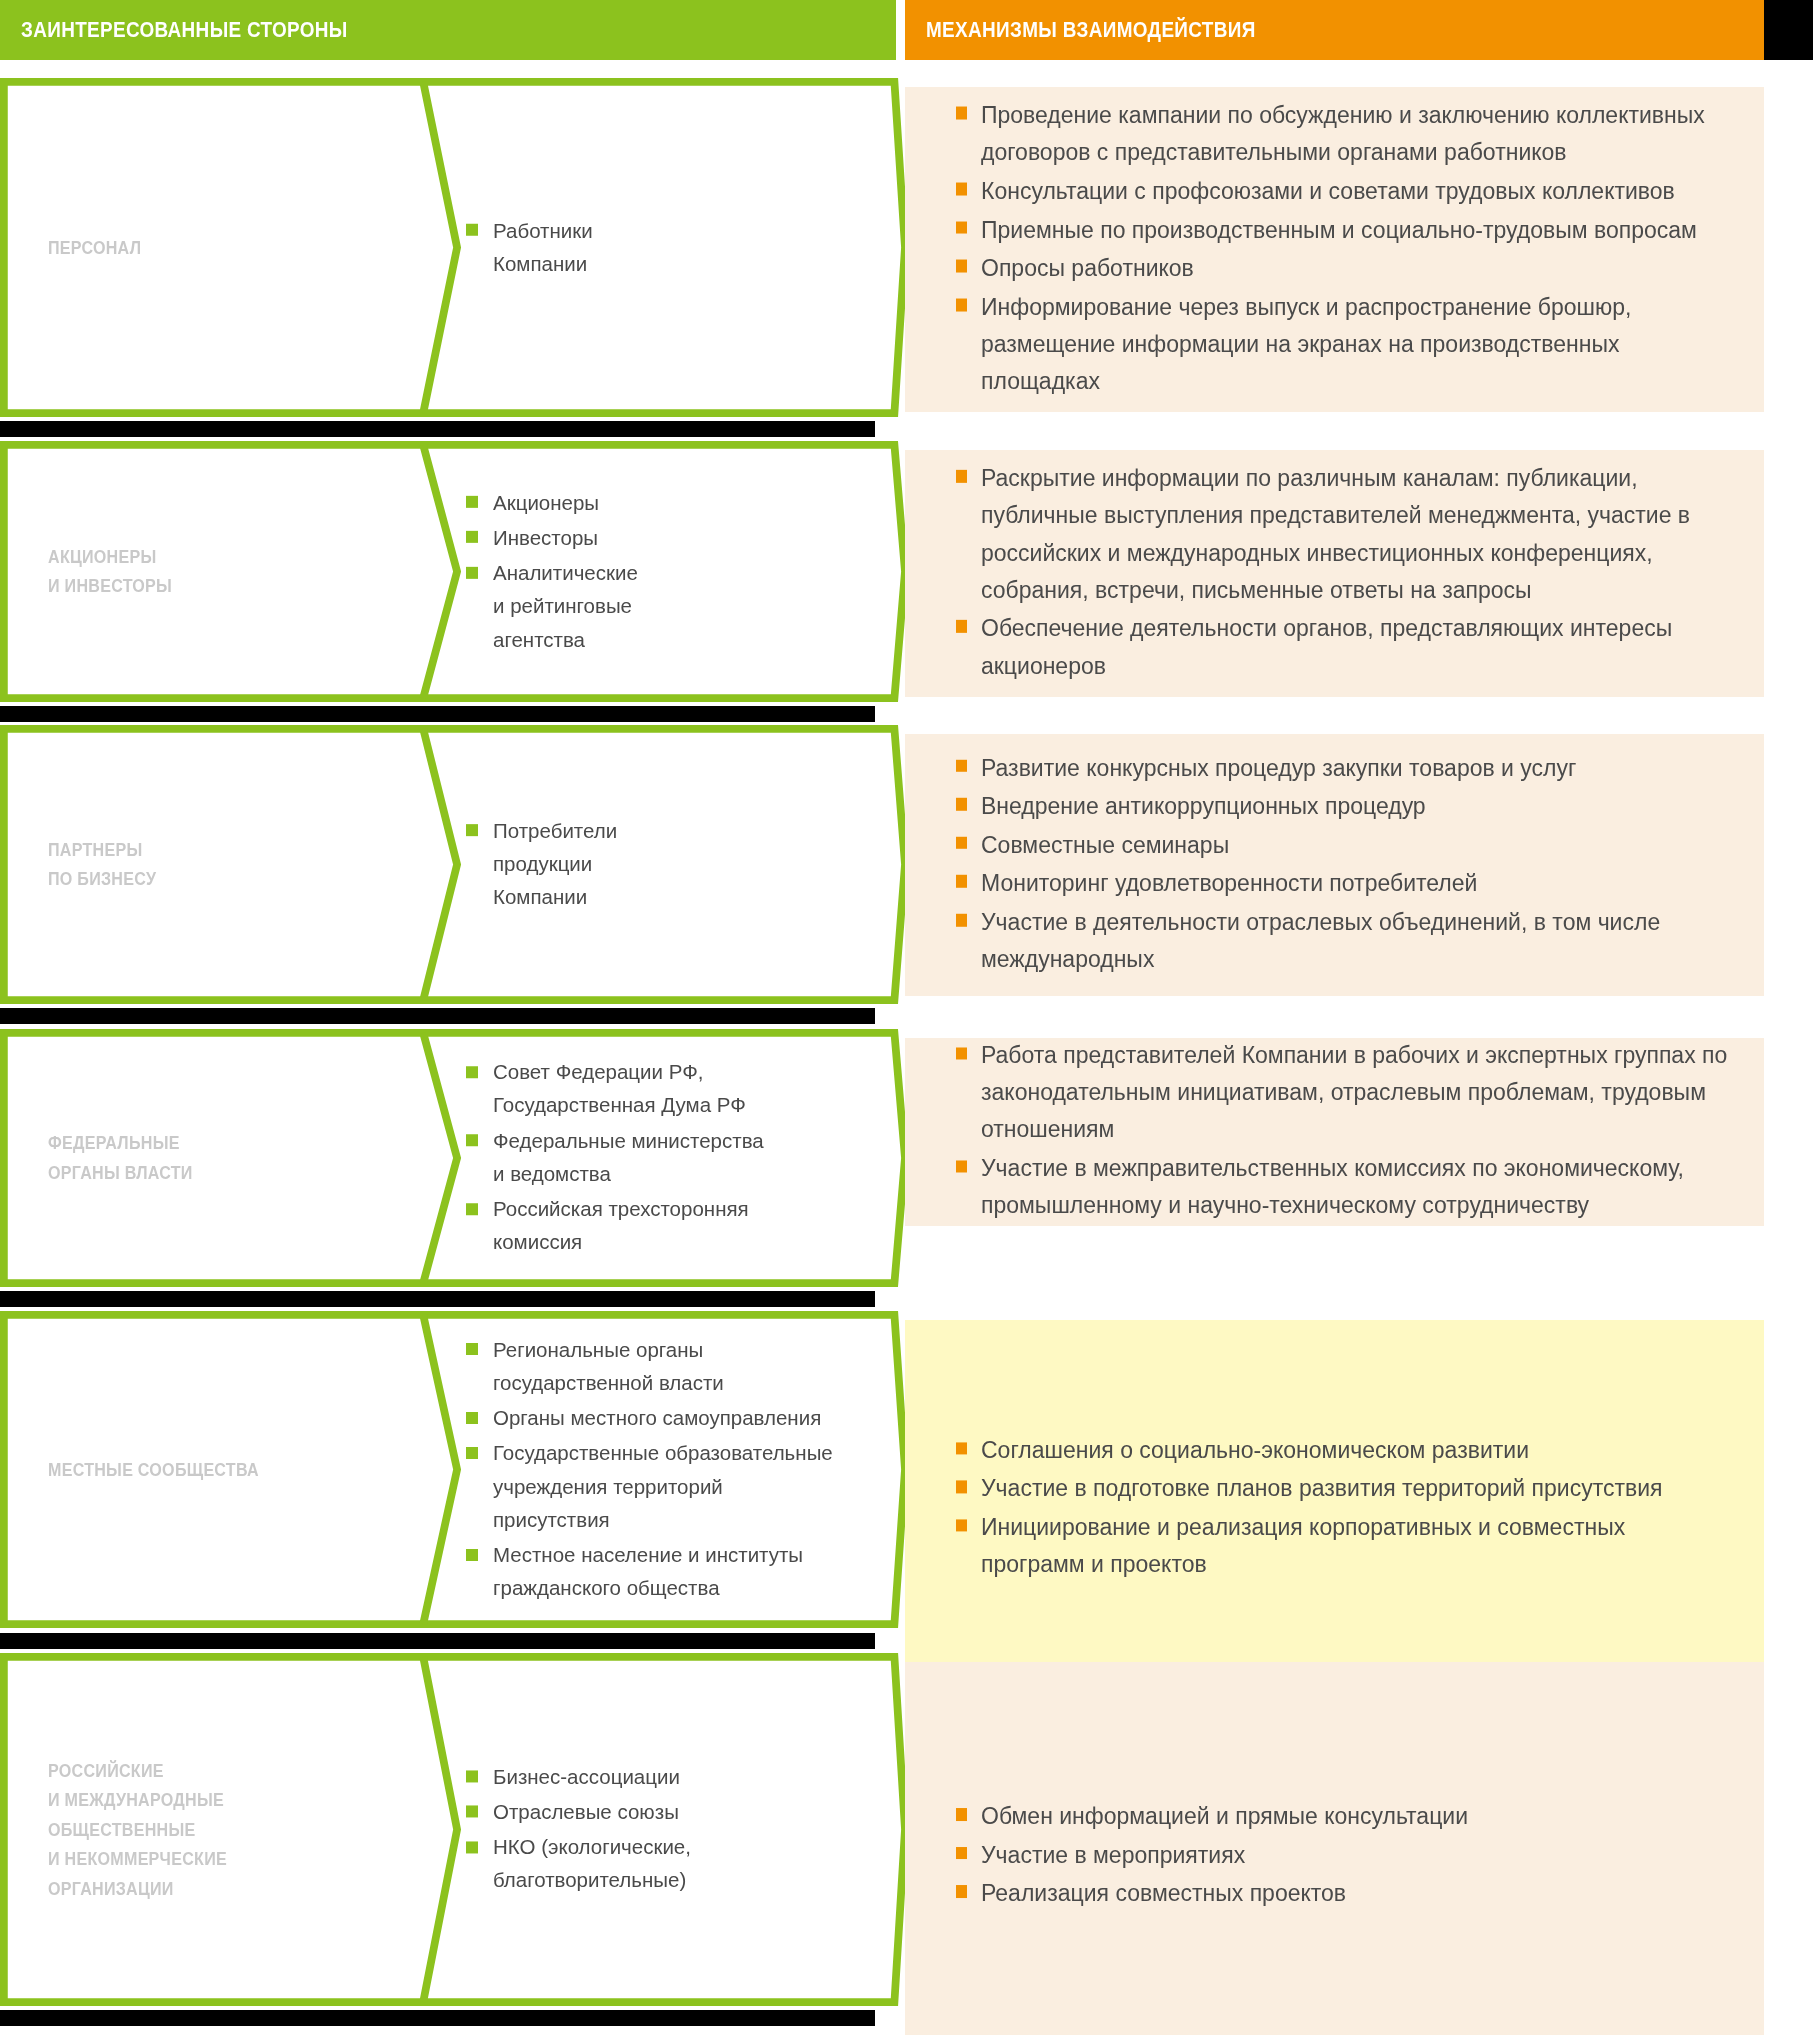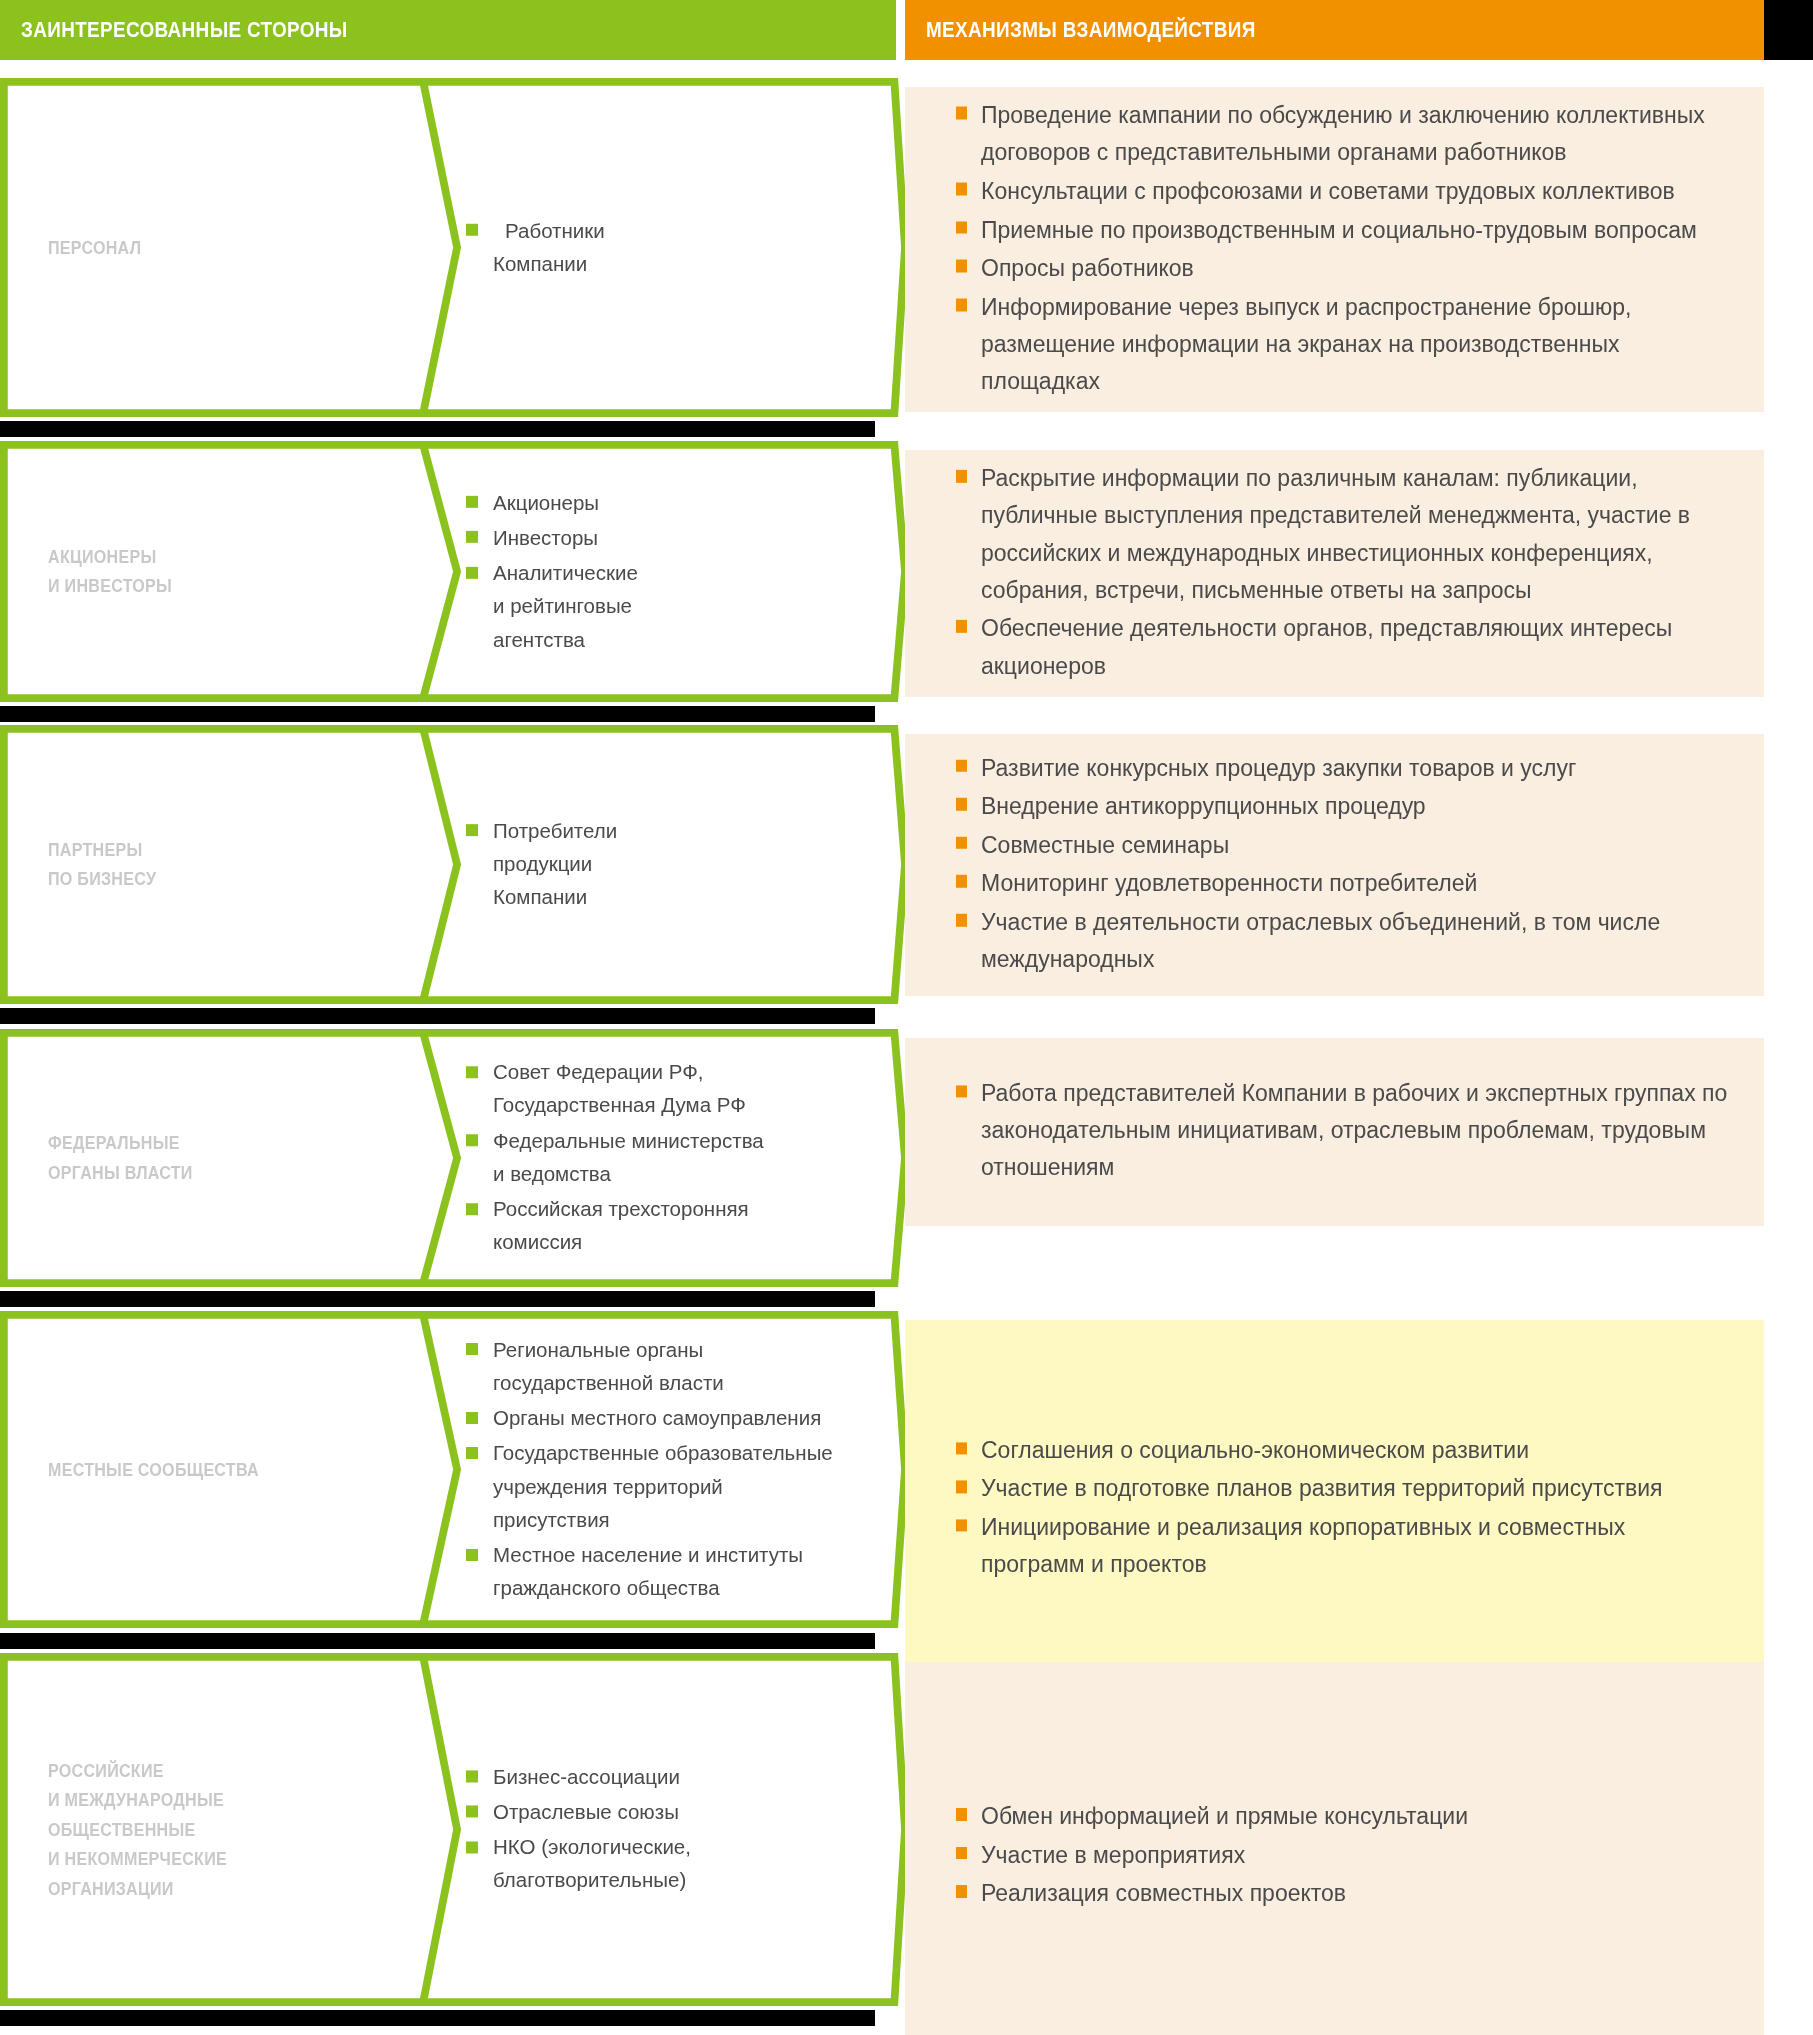--- a/index.html
+++ b/index.html
@@ -179,21 +179,21 @@
       <div class="left-block" style="height: 339px;">
         <div class="lb-outline">
           <svg viewBox="0 0 1283 480" preserveAspectRatio="none">
             <path d="M 0 0 L 1268 0 L 1283 240 L 1268 480 L 0 480 Z" fill="#ffffff"></path>
             <path d="M 5.5 5.5 L 1268 5.5 L 1283 240 L 1268 474.5 L 5.5 474.5 Z" fill="none" stroke="#8CC21E" stroke-width="11" stroke-linejoin="miter"></path>
             <path d="M 600 5.5 L 648 240 L 600 474.5" fill="none" stroke="#8CC21E" stroke-width="11"></path>
           </svg>
         </div>
         <div class="cat-label" style="color: rgb(201, 201, 201);">ПЕРСОНАЛ</div>
         <div class="mid-list">
-          <div class="li"><span class="bullet" style="background: rgb(140, 194, 30);"></span><span style="white-space: pre-line; margin-left: 12px;">Работники
+          <div class="li"><span class="bullet" style="background: rgb(140, 194, 30);"></span><span style="white-space: pre-line;">Работники
 Компании</span></div>
         </div>
       </div>
     </div>
     <div class="row" style="top: 441px; height: 261px;">
       <div class="row-shadow" style="top: 265px; height: 15.5px; background: rgb(0, 0, 0);"></div>
       <div class="right-panel" style="left: 905px; top: 8.5px; width: 859px; height: 247px; background: rgb(250, 238, 224);">
         <div class="right-list">
           <div class="li"><span class="bullet" style="background: rgb(242, 145, 0);"></span><span>Раскрытие информации по различным каналам: публикации, публичные выступления представителей менеджмента, участие в российских и международных инвестиционных конференциях, собрания, встречи, письменные ответы на запросы</span></div>
           <div class="li"><span class="bullet" style="background: rgb(242, 145, 0);"></span><span>Обеспечение деятельности органов, представляющих интересы акционеров</span></div>
@@ -244,20 +244,21 @@
 продукции
 Компании</span></div>
         </div>
       </div>
     </div>
     <div class="row" style="top: 1029px; height: 258px;">
       <div class="row-shadow" style="top: 262px; height: 15.5px; background: rgb(0, 0, 0);"></div>
       <div class="right-panel" style="left: 905px; top: 8.5px; width: 859px; height: 188px; background: rgb(250, 238, 224);">
         <div class="right-list">
           <div class="li"><span class="bullet" style="background: rgb(242, 145, 0);"></span><span>Работа представителей Компании в рабочих и экспертных группах по законодательным инициативам, отраслевым проблемам, трудовым отношениям</span></div>
+          <div class="li"><span class="bullet" style="background: rgb(242, 145, 0);"></span><span>Участие в межправительственных комиссиях по экономическому, промышленному и научно-техническому сотрудничеству</span></div>
         </div>
       </div>
       <div class="left-block" style="height: 258px;">
         <div class="lb-outline">
           <svg viewBox="0 0 1283 365" preserveAspectRatio="none">
             <path d="M 0 0 L 1268 0 L 1283 182.5 L 1268 365 L 0 365 Z" fill="#ffffff"></path>
             <path d="M 5.5 5.5 L 1268 5.5 L 1283 182.5 L 1268 359.5 L 5.5 359.5 Z" fill="none" stroke="#8CC21E" stroke-width="11" stroke-linejoin="miter"></path>
             <path d="M 600 5.5 L 648 182.5 L 600 359.5" fill="none" stroke="#8CC21E" stroke-width="11"></path>
           </svg>
         </div>

